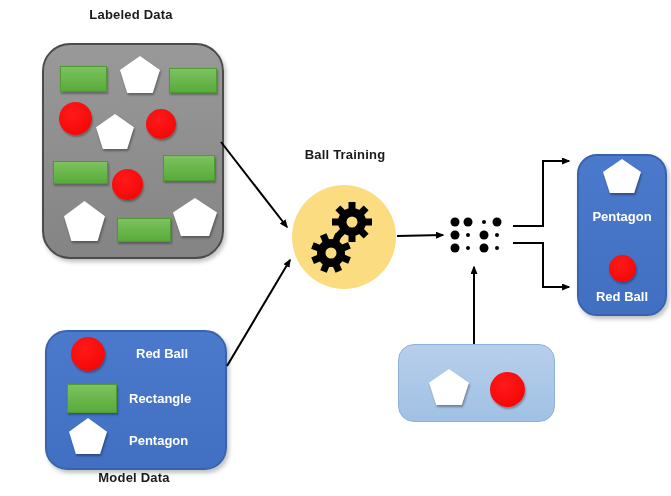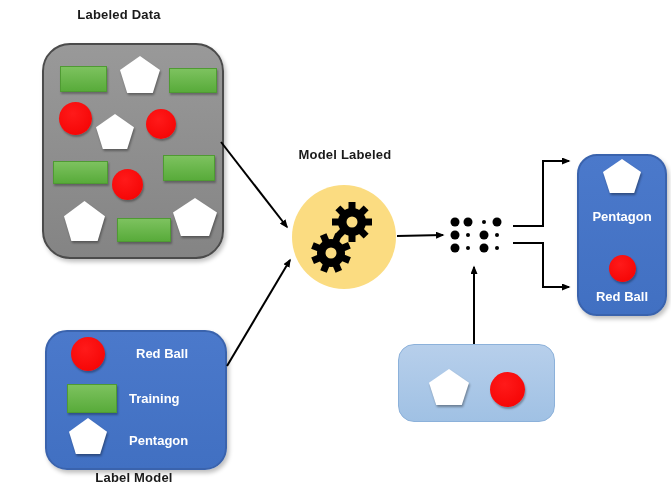--- a/index.html
+++ b/index.html
@@ -54,21 +54,21 @@
   .white-label { font-weight:bold; font-size:13px; color:#ffffff; }
   .center-text { text-align:center; width:100%; left:0; }
   
   .overlay { left:0; top:0; width:671px; height:496px; pointer-events:none; }
 </style>
 </head>
 <body>
 
 <div class="canvas">
 
-  <div class="abs heading" style="left:30px; top:7px; width:178px;">Labeled Data</div>
+  <div class="abs heading" style="left:42px; top:7px; width:178px;">Labeled Data</div>
 
   <div class="abs gray-box">
 
     <div class="abs shape-rect" style="left:16px; top:21px; width:45px; height:24px;"></div>
     <div class="abs pent-wrap" style="left:76px; top:11px; width:40px; height:37px;">
         <div class="pent"></div>
       </div>
     <div class="abs shape-rect" style="left:125px; top:23px; width:46px; height:23px;"></div>
 
     <div class="abs shape-ball" style="left:15px; top:57px; width:33px; height:33px;"></div>
@@ -88,31 +88,31 @@
     <div class="abs pent-wrap" style="left:129px; top:153px; width:44px; height:38px;">
         <div class="pent"></div>
       </div>
   </div>
 
   <div class="abs blue-box label-box">
     <div class="abs shape-ball" style="left:24px; top:5px; width:34px; height:34px;"></div>
     <div class="abs white-label" style="left:89px; top:14px;">Red Ball</div>
 
     <div class="abs shape-rect" style="left:20px; top:52px; width:48px; height:27px;"></div>
-    <div class="abs white-label" style="left:82px; top:59px;">Training</div>
+    <div class="abs white-label" style="left:82px; top:59px;">Rectangle</div>
 
     <div class="abs pent-wrap" style="left:22px; top:86px; width:38px; height:36px;">
         <div class="pent"></div>
       </div>
     <div class="abs white-label" style="left:82px; top:101px;">Pentagon</div>
   </div>
 
-  <div class="abs heading" style="left:45px; top:470px; width:178px;">Label Model</div>
+  <div class="abs heading" style="left:45px; top:470px; width:178px;">Model Data</div>
 
-  <div class="abs heading" style="left:270px; top:147px; width:150px;">Model Labeled</div>
+  <div class="abs heading" style="left:270px; top:147px; width:150px;">Ball Training</div>
 
   <div class="abs training-circle">
     <svg width="104" height="104" viewBox="0 0 104 104">
       <g transform="translate(60,37)" fill="#000000">
         <g>
           <rect x="-3.5" y="-20" width="7" height="9"></rect>
           <rect x="-3.5" y="-20" width="7" height="9" transform="rotate(45)"></rect>
           <rect x="-3.5" y="-20" width="7" height="9" transform="rotate(90)"></rect>
           <rect x="-3.5" y="-20" width="7" height="9" transform="rotate(135)"></rect>
           <rect x="-3.5" y="-20" width="7" height="9" transform="rotate(180)"></rect>

